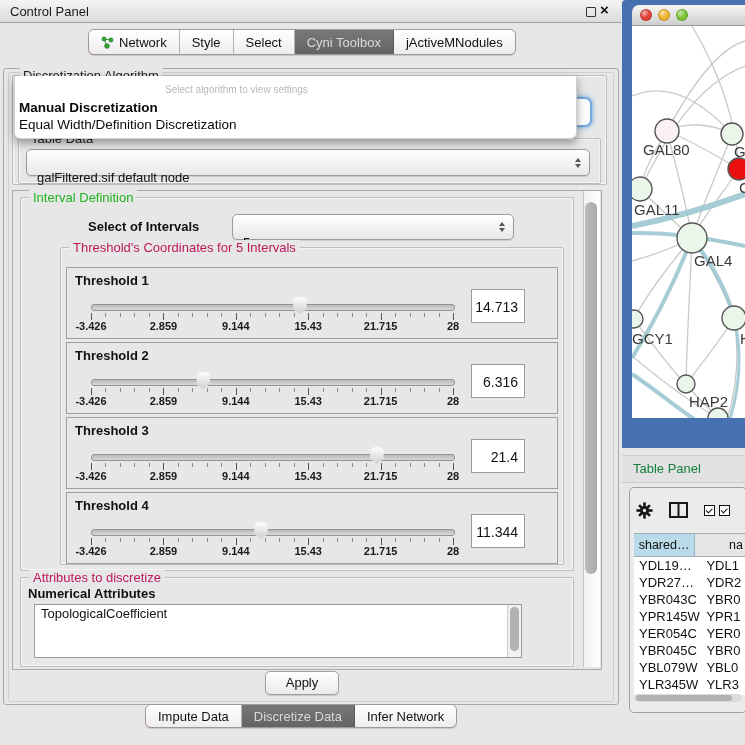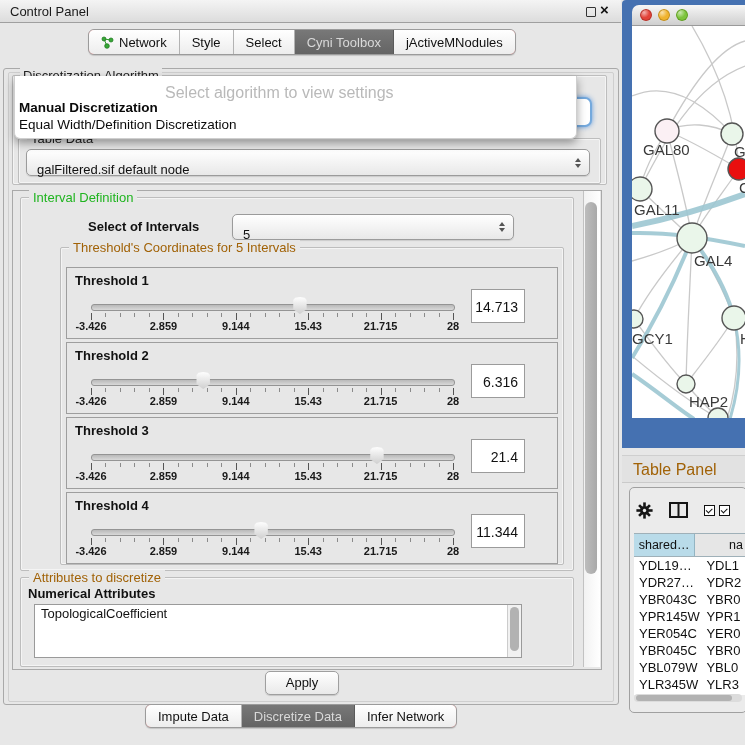--- a/index.html
+++ b/index.html
@@ -22,37 +22,37 @@
   #bottom-tabs{left:145px;top:704px;}
   #bottom-tabs .seg{height:22px;}
 
   
   #outer-panel{left:3px;top:68px;width:614px;height:635px;border:1px solid #a9a9a9;border-radius:3px;background:#e7e7e7;}
   #inner-shade{left:8px;top:72px;width:604px;height:628px;border:1px solid #cfcfcf;border-radius:2px;}
   .group{border:1px solid #bdbdbd;border-radius:2px;box-shadow:inset 0 0 0 1px rgba(255,255,255,.55);}
   .group-title{position:absolute;top:-8px;left:8px;background:#e7e7e7;padding:0 4px;font-size:13px;line-height:15px;}
   .gt-black{color:#222;}
   .gt-green{color:#1fb41f;}
-  .gt-blue{color:#a16207;}
+  .gt-blue{color:#be185d;}
 
   #algo-group{left:12px;top:75px;width:593px;height:108px;}
   #algo-title{left:20px;top:68px;background:#e7e7e7;padding:0 3px;font-size:13px;color:#222;}
   #algo-combo{left:22px;top:97px;width:566px;height:26px;background:#fff;border:2px solid #74a9dd;border-radius:7px;box-shadow:0 0 5px rgba(90,150,220,.95);}
   #tabledata-group{left:18px;top:138px;width:581px;height:44px;}
 
   
   .combo{position:absolute;background:linear-gradient(#ffffff,#e8e8e8);border:1px solid #9b9b9b;border-radius:5px;box-shadow:0 1px 1px rgba(0,0,0,.12);}
-  .combo .val{position:absolute;left:10px;top:12px;font-size:13px;color:#111;}
+  .combo .val{position:absolute;left:10px;top:20px;font-size:13px;color:#111;}
   .spin{position:absolute;right:8px;top:50%;transform:translateY(-50%);display:flex;flex-direction:column;gap:2px;}
   .spin .up{width:0;height:0;border-left:3.5px solid transparent;border-right:3.5px solid transparent;border-bottom:4px solid #555;}
   .spin .dn{width:0;height:0;border-left:3.5px solid transparent;border-right:3.5px solid transparent;border-top:4px solid #555;}
 
   
   #algo-popup{left:14px;top:76px;width:561px;height:62px;background:#fff;border:1px solid #cfcfcf;border-top:none;border-radius:0 0 6px 6px;box-shadow:0 4px 10px rgba(0,0,0,.38);z-index:30;}
-  #algo-popup .prompt{position:absolute;left:150px;top:8px;font-size:16px;color:#b9b9b9;text-align:center;}
+  #algo-popup .prompt{position:absolute;left:150px;top:8px;font-size:10px;color:#b9b9b9;text-align:center;}
   #algo-popup .opt{position:absolute;left:4px;font-size:13.5px;color:#0a0a0a;white-space:nowrap;}
   #algo-popup .opt.b{font-weight:bold;}
 
   
   #scrollpane{left:12px;top:190px;width:588px;height:478px;border:1px solid #a9a9a9;background:#e7e7e7;overflow:hidden;}
   #vsb-track{left:583px;top:191px;width:16px;height:476px;background:linear-gradient(to right,#f2f2f2,#ffffff);border-left:1px solid #c2c2c2;z-index:5;}
   #vsb-thumb{left:585px;top:202px;width:12px;height:372px;background:linear-gradient(to right,#bdbdbd,#a9a9a9);border-radius:6px;z-index:6;}
 
   #interval-group{left:20px;top:197px;width:552px;height:372px;}
   #noi-label{left:88px;top:219px;font-weight:bold;font-size:13px;}
@@ -77,21 +77,21 @@
   #apply-btn{left:265px;top:671px;width:72px;height:22px;background:linear-gradient(#ffffff,#e9e9e9);border:1px solid #9f9f9f;border-radius:5px;text-align:center;line-height:22px;font-size:13px;box-shadow:0 1px 1px rgba(0,0,0,.15);}
 
   
   #net-frame{left:622px;top:0;width:123px;height:448px;background:#4571b1;border-top-left-radius:4px;}
   #net-titlebar{left:632px;top:5px;width:113px;height:20px;background:linear-gradient(#f6f6f6,#cfcfcf);border-top-left-radius:7px;border-bottom:1px solid #9a9a9a;}
   .light{position:absolute;top:4px;width:12px;height:12px;border-radius:50%;}
   #net-canvas{left:632px;top:26px;width:113px;height:392px;background:#fff;overflow:hidden;}
 
   
   #tp-bar{left:622px;top:455px;width:123px;height:26px;background:#e2e2e2;border-top:1px solid #cfcfcf;border-bottom:1px solid #cacaca;}
-  #tp-bar .t{position:absolute;left:11px;top:5px;font-size:16px;color:#a16207;}
+  #tp-bar .t{position:absolute;left:11px;top:5px;font-size:13px;color:#15803d;}
   #tp-box{left:629px;top:487px;width:116px;height:224px;background:#ebebeb;border:1px solid #a0a0a0;border-radius:5px;}
   #tp-toolbar{left:636px;top:495px;width:109px;height:30px;display:flex;align-items:center;gap:16px;}
   .chk{width:9px;height:9px;border:1.5px solid #111;position:relative;background:#fff;}
   .chk::after{content:"";position:absolute;left:1px;top:2px;width:5px;height:2.5px;border-left:1.5px solid #111;border-bottom:1.5px solid #111;transform:rotate(-45deg);}
   #tp-table{left:634px;top:533px;width:111px;}
   #tp-head{display:flex;height:22px;border-top:1px solid #9fb0b8;border-bottom:1px solid #9fb0b8;}
   .hcell{box-sizing:border-box;height:22px;line-height:22px;font-size:12.5px;text-align:center;overflow:hidden;white-space:nowrap;}
   .hcell.c0{width:74px;background:#b9dbe9;border-right:1px solid #93b4c2;}
   .hcell.c1{width:60px;background:#e6e6e6;text-align:right;padding-right:2px;}
   #tp-body{background:#fff;overflow:hidden;height:138px;width:111px;}

